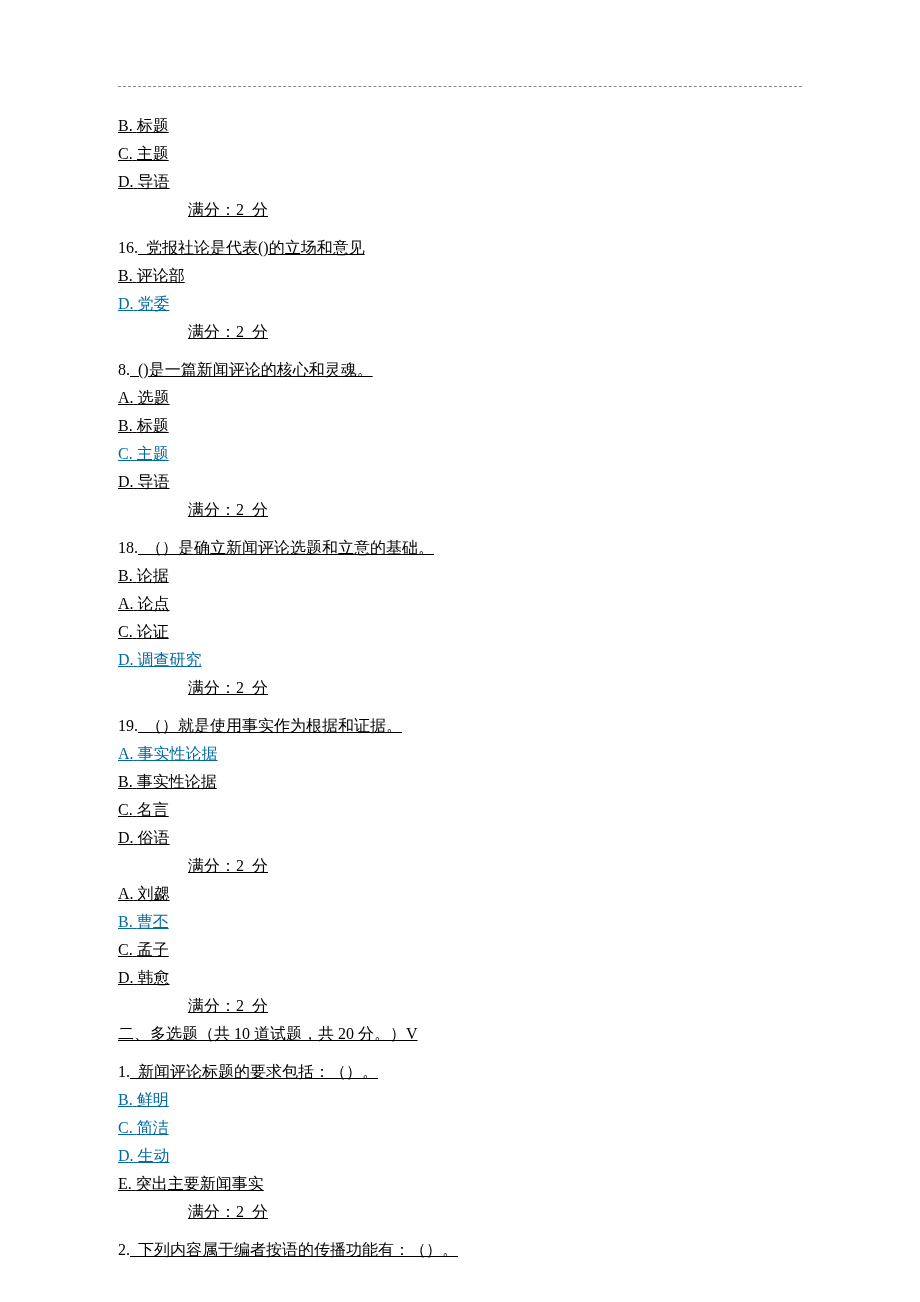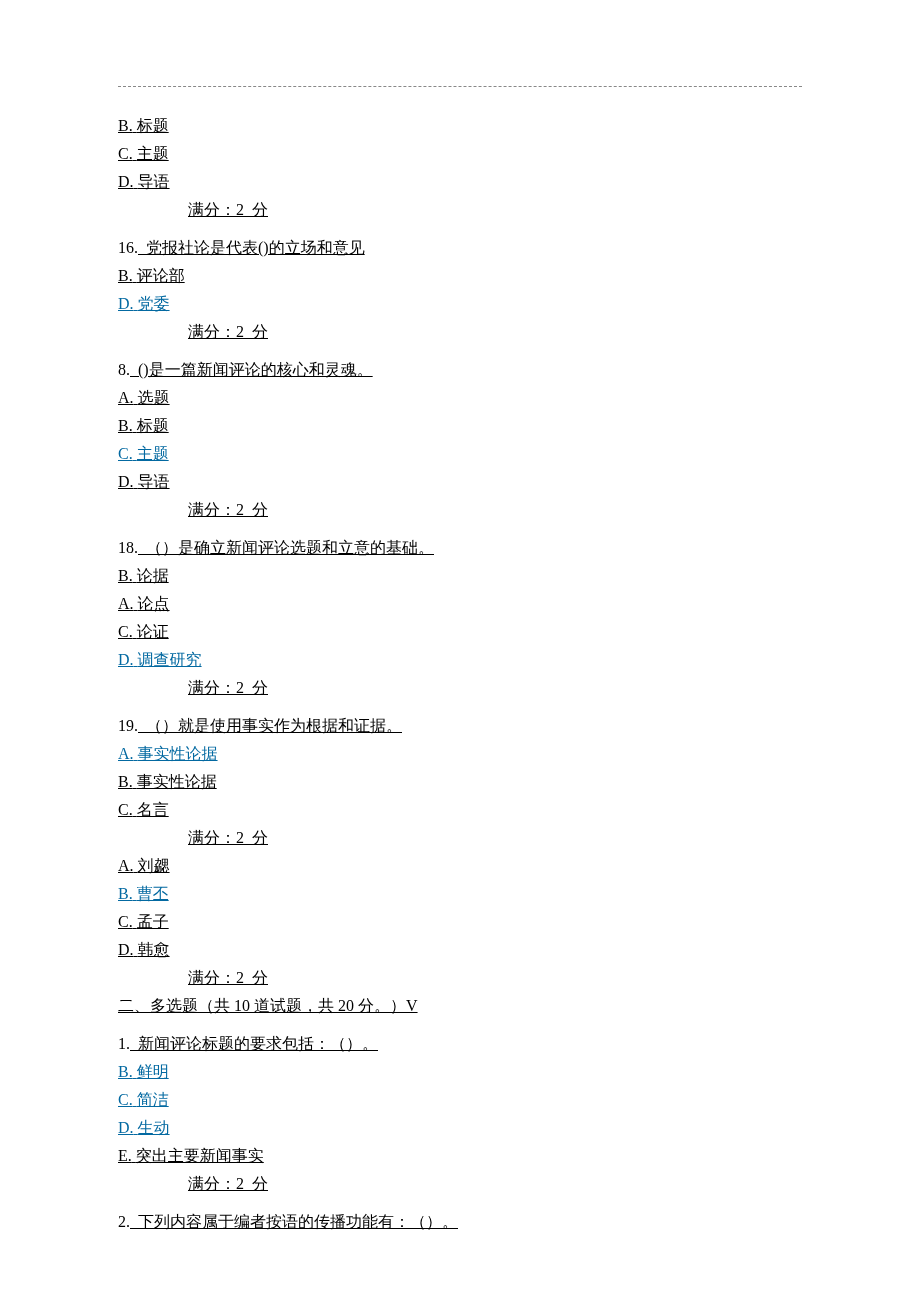--- a/index.html
+++ b/index.html
@@ -59,20 +59,21 @@
   <div class="line"><span>B.</span> <span>论据</span></div>
   <div class="line"><span>A.</span> <span>论点</span></div>
   <div class="line"><span>C.</span> <span>论证</span></div>
   <div class="line red"><span>D.</span> <span>调查研究</span></div>
   <div class="line indent-score">满分：2  分</div>
 
   <div class="line"><span class="qnum">19.</span><span>  （）就是使用事实作为根据和证据。</span></div>
   <div class="line red"><span>A.</span> <span>事实性论据</span></div>
   <div class="line"><span>B.</span> <span>事实性论据</span></div>
   <div class="line"><span>C.</span> <span>名言</span></div>
+  <div class="line"><span>D.</span> <span>俗语</span></div>
   <div class="line indent-score">满分：2  分</div>
 
   <div class="line"><span>A.</span> <span>刘勰</span></div>
   <div class="line red"><span>B.</span> <span>曹丕</span></div>
   <div class="line"><span>C.</span> <span>孟子</span></div>
   <div class="line"><span>D.</span> <span>韩愈</span></div>
   <div class="line indent-score">满分：2  分</div>
 
   <div class="line">二、多选题（共 10 道试题，共 20 分。）V</div>
 

